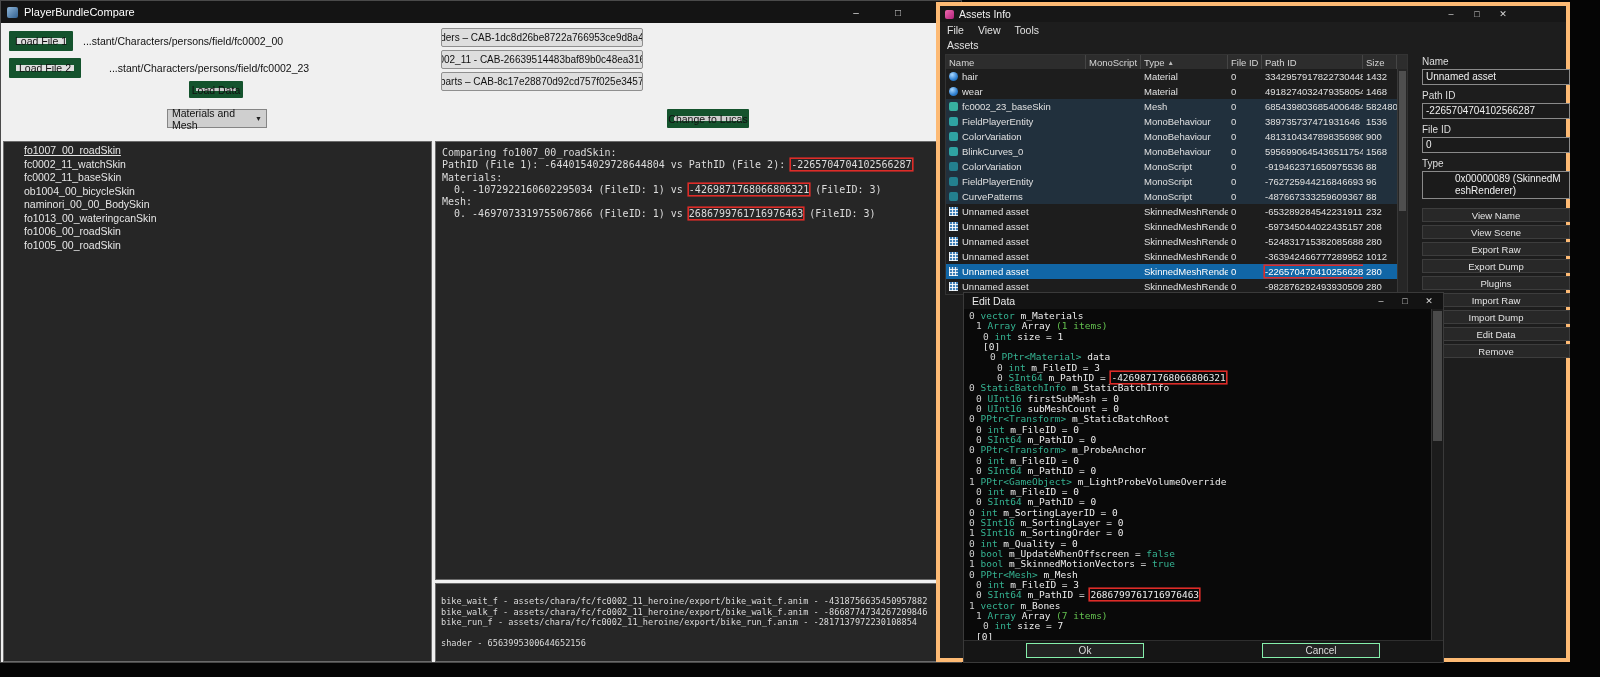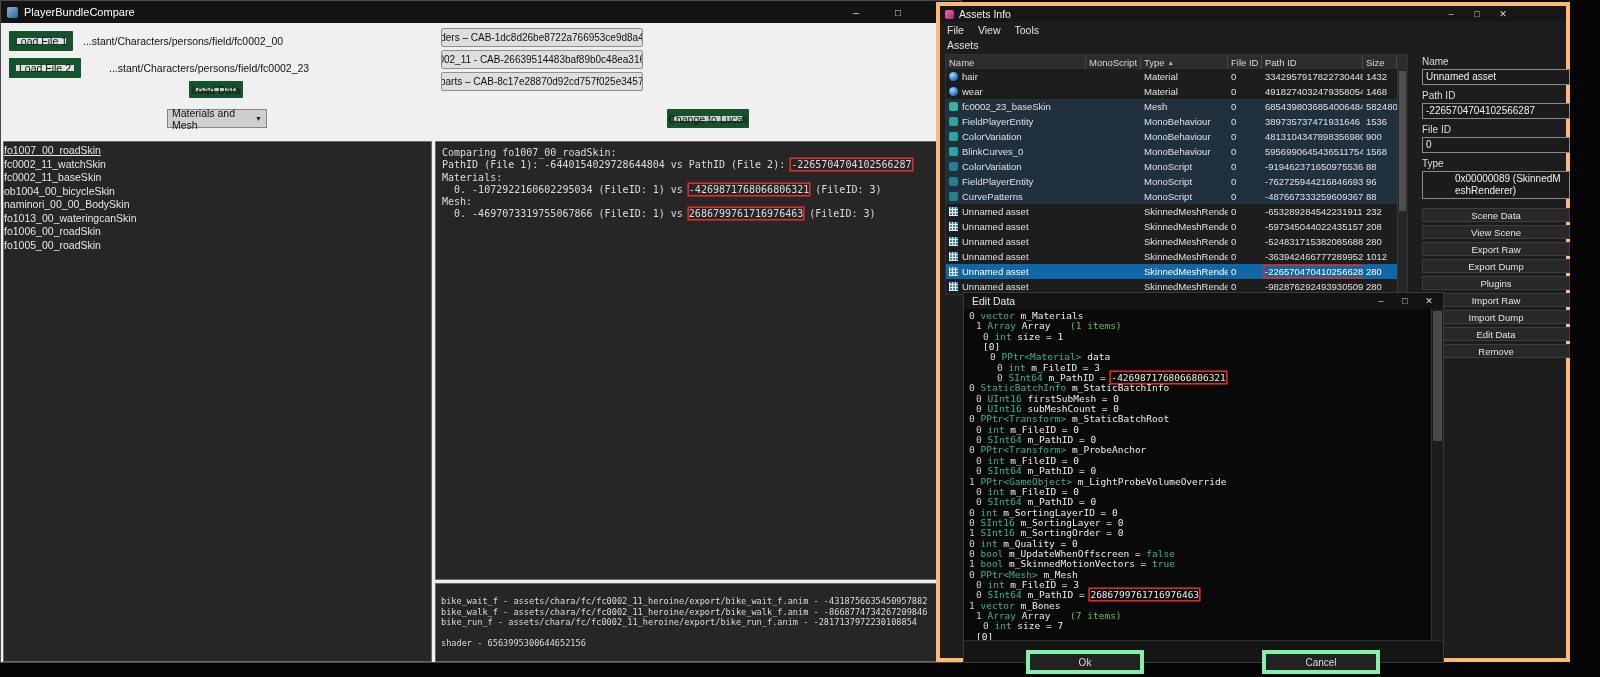--- a/index.html
+++ b/index.html
@@ -21,21 +21,21 @@
   .pathlabel { position:absolute; font-size:10.5px; color:#111; white-space:nowrap; }
   #path1 { left:82px; top:12px; }
   #path2 { left:82px; top:39px;margin-left:26px; }
   #btn-loaddata { left:188px; top:58px; width:54px; height:17px; background:#c9c9c9; }
   #combo { position:absolute; left:166px; top:86px; width:100px; height:19px; background:#cfcfcf; border:1px solid #858585; display:flex; align-items:center; justify-content:space-between; padding:0 4px; font-size:10.5px; color:#111; }
   #combo .arrow { font-size:7px; color:#222; }
   #cab-buttons { position:absolute; left:440px; top:5px; width:202px; display:flex; flex-direction:column; gap:3px; }
   .cab-btn { height:19px; background:#dedede; border:1px solid #8f8f8f; border-radius:2px; font-size:10px; color:#111; display:flex; align-items:center; justify-content:center; white-space:nowrap; overflow:hidden; }
   #btn-lucas { left:666px; top:86px; width:82px; height:19px; background:#cfcfcf; }
   #file-list { position:absolute; left:2px; top:118px; width:429px; height:521px; background:#262626; border:1px solid #6a6a6a; padding:2px 0; overflow:hidden; }
-  .fitem { font-size:10.5px; color:#e6e6e6; padding:0 0; height:13.5px; line-height:13.5px; white-space:nowrap; }
+  .fitem { font-size:10.5px; color:#e6e6e6; padding:0 20px; height:13.5px; line-height:13.5px; white-space:nowrap; }
   .fitem.sel { text-decoration:underline; }
   #compare-box { position:absolute; left:434px; top:118px; width:524px; height:439px; background:#262626; border:1px solid #6a6a6a; font-family:"DejaVu Sans Mono", monospace; font-size:10px; color:#dcdcdc; padding:5px 6px; white-space:pre; line-height:12.3px; overflow:hidden; }
   #anim-box { position:absolute; left:434px; top:560px; width:524px; height:79px; background:#262626; border:1px solid #6a6a6a; font-family:"DejaVu Sans Mono", monospace; font-size:8.6px; color:#dcdcdc; padding:12px 5px 4px; white-space:pre; line-height:10.5px; overflow:hidden; }
   .redbox { box-shadow:0 0 0 1.6px #dd2c28; }
 
   
   #assets-win { left:936px; top:2px; width:634px; height:660px; background:#1d1d1d; border:4px solid #fdba74; color:#ddd; }
   .aw-titlebar { height:16px; background:#171717; display:flex; align-items:center; padding-left:5px; gap:5px; font-size:10.5px; color:#eee; }
   .aw-appicon { width:9px; height:9px; border-radius:2px; background:linear-gradient(135deg,#f06ab0,#b0227a); flex:none; }
   .aw-controls { margin-left:auto; margin-right:50px; display:flex; height:100%; }
@@ -71,25 +71,25 @@
   #sp-buttons { margin-top:9px; display:flex; flex-direction:column; gap:3px; }
   .sp-btn { height:14px; background:#282828; border:1px solid #3d3d3d; color:#e3e3e3; font-size:9.5px; display:flex; align-items:center; justify-content:center; }
 
   
   #edit-win { left:963px; top:292px; width:481px; height:371px; background:#0b0b0b; border:1px solid #3a3a3a; }
   .ew-titlebar { height:16px; background:#131313; display:flex; align-items:center; padding-left:8px; font-size:10.5px; color:#e8e8e8; }
   .ew-titlebar .tb-controls { margin-right:2px; }
   .ew-titlebar .tb-btn { width:24px; font-size:9px; }
   #ew-lines { position:absolute; top:16px; left:0; right:12px; bottom:22px; background:#090909; font-family:"DejaVu Sans Mono", monospace; font-size:9.5px; line-height:10.35px; padding:2px 0 0 5px; white-space:pre; overflow:hidden; }
   .eline { height:10.35px; }
-  .d { color:#cfcfcf; } .k { color:#35b392; } .n { color:#ededed; } .g { color:#63c04f;margin-left:14px; } .b { color:#ededed; }
+  .d { color:#cfcfcf; } .k { color:#35b392; } .n { color:#ededed; } .g { color:#63c04f; } .b { color:#ededed; }
   #ew-scroll { position:absolute; top:16px; right:0; bottom:22px; width:12px; background:#1c1c1c; border-left:1px solid #333; }
   #ew-thumb { position:absolute; left:1px; right:1px; top:2px; height:130px; background:#4a4a4a; }
   #ew-bottom { position:absolute; bottom:0; left:0; right:0; height:22px; background:#151515; border-top:1px solid #2e2e2e; }
-  .dlg-btn { position:absolute; top:9px; width:118px; height:24px; background:#232323; border:4px solid #86efac; color:#ddd; font-size:10px; display:flex; align-items:center; justify-content:center; }
+  .dlg-btn { position:absolute; top:2px; width:118px; height:15px; background:#232323; border:1px solid #86efac; color:#ddd; font-size:10px; display:flex; align-items:center; justify-content:center; }
   #btn-ok { left:62px; } #btn-cancel { left:298px; }
 </style>
 </head>
 <body>
 
 <div id="left-win" class="win">
   <div class="lw-titlebar">
     <span class="lw-appicon"></span>
     <span>PlayerBundleCompare</span>
     <span class="tb-controls">
@@ -360,21 +360,21 @@
         <div class="sp-label">Name</div>
         <div class="sp-field">Unnamed asset</div>
         <div class="sp-label">Path ID</div>
         <div class="sp-field">-2265704704102566287</div>
         <div class="sp-label">File ID</div>
         <div class="sp-field">0</div>
         <div class="sp-label">Type</div>
         <div class="sp-field tall">0x00000089 (SkinnedMeshRenderer)</div>
       </div>
     <div id="sp-buttons">
-        <div class="sp-btn">Scene Data</div>
+        <div class="sp-btn">View Name</div>
         <div class="sp-btn">View Scene</div>
         <div class="sp-btn">Export Raw</div>
         <div class="sp-btn">Export Dump</div>
         <div class="sp-btn">Plugins</div>
         <div class="sp-btn">Import Raw</div>
         <div class="sp-btn">Import Dump</div>
         <div class="sp-btn">Edit Data</div>
         <div class="sp-btn">Remove</div>
       </div>
   </div>

